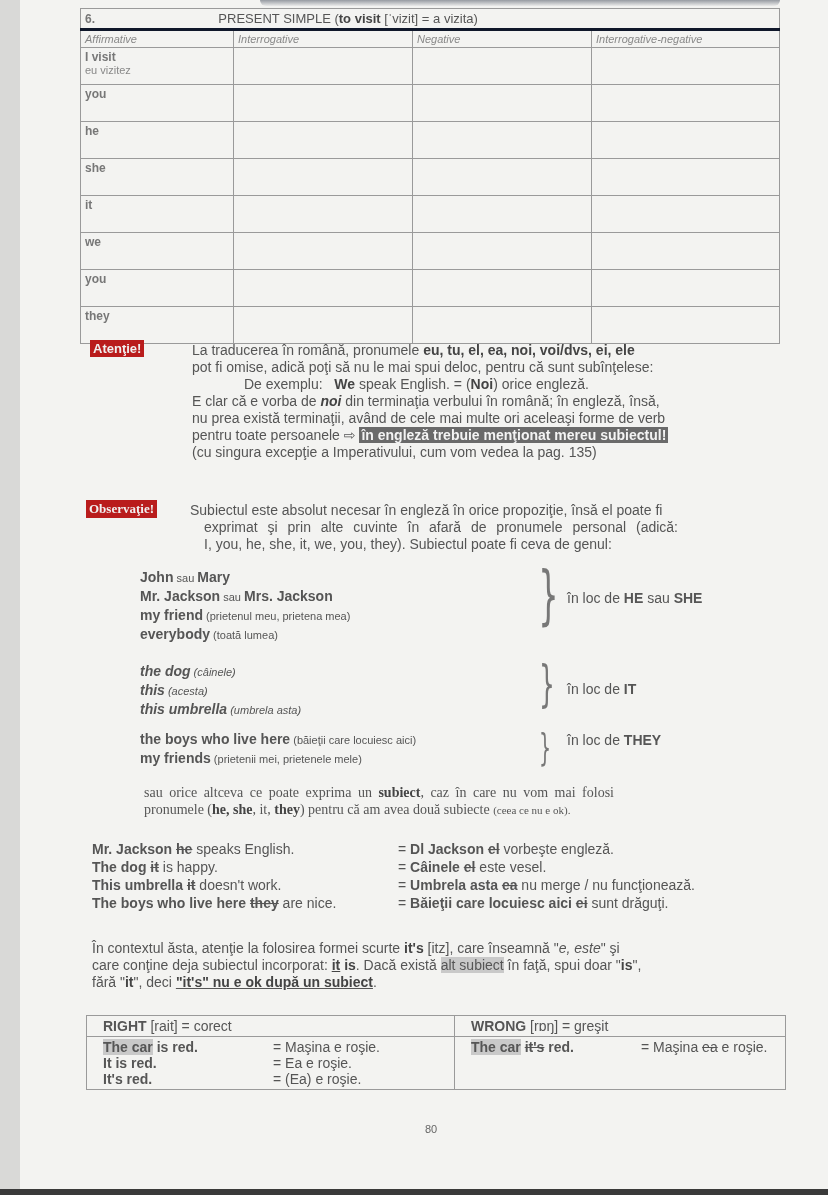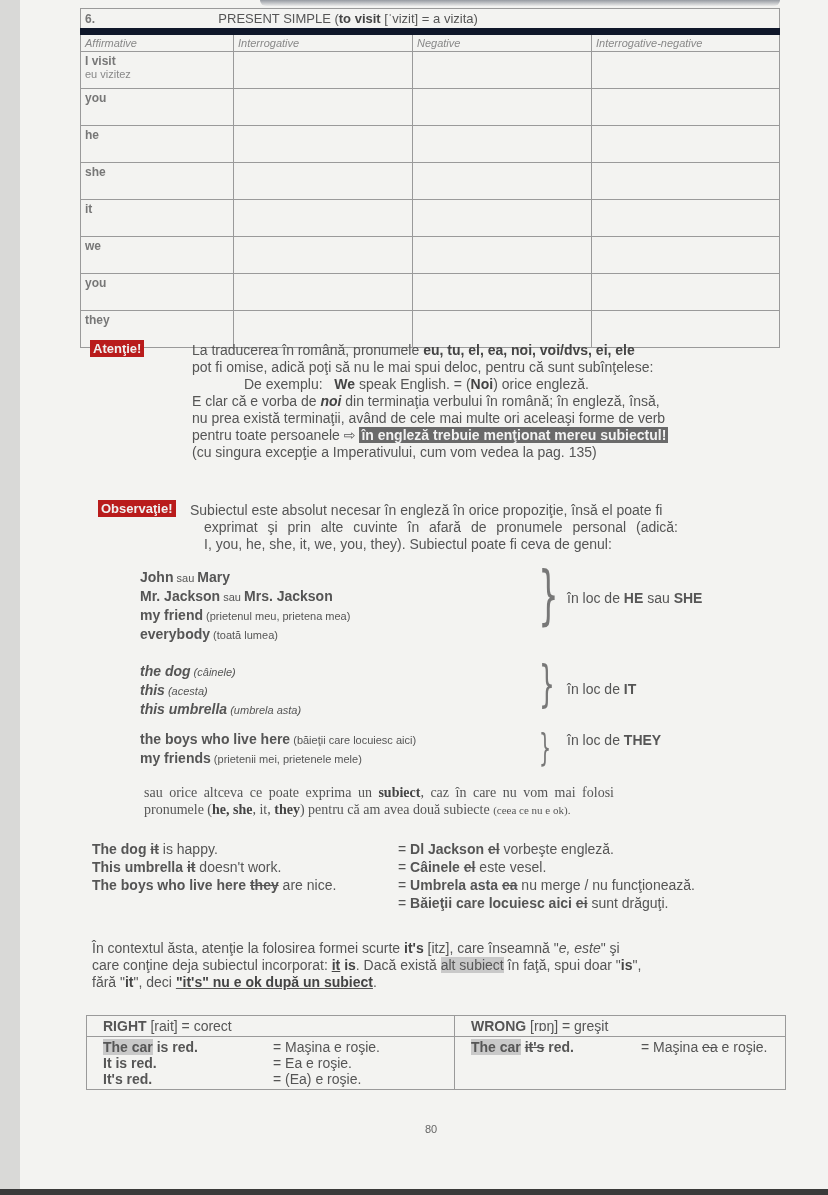--- a/index.html
+++ b/index.html
@@ -42,21 +42,21 @@
 </style>
 </head>
 <body>
 
 <div class="page"></div>
 <div class="topshadow"></div>
 
 <table class="conj" style="left:80px;">
   <tbody>
       <tr>
-    <td colspan="4" style="border-bottom:7px solid #0f172a;">
+    <td colspan="4" style="border-bottom:3px solid #0f172a;">
       <span class="num">6.</span>
       <span class="title"><span>PRESENT SIMPLE (</span><b>to visit</b><span> [ˈvizit] = a vizita)</span></span>
     </td>
   </tr>
   <tr class="hdr">
     <td class="c1">Affirmative</td>
     <td class="c2">Interrogative</td>
     <td class="c3">Negative</td>
     <td>Interrogative-negative</td>
   </tr>
@@ -115,21 +115,21 @@
 <div class="para" style="left:192px;top:342px;width:590px;">
   <div><span>La traducerea în română, pronumele </span><b>eu, tu, el, ea, noi, voi/dvs, ei, ele</b></div>
   <div>pot fi omise, adică poţi să nu le mai spui deloc, pentru că sunt subînţelese:</div>
   <div style="padling-left:52px;padding-left:52px;"><span>De exemplu:</span>&nbsp;&nbsp;&nbsp;<b>We</b><span> speak English. = (</span><b>Noi</b><span>) orice engleză.</span></div>
   <div><span>E clar că e vorba de </span><b><i>noi</i></b><span> din terminaţia verbului în română; în engleză, însă,</span></div>
   <div>nu prea există terminaţii, având de cele mai multe ori aceleaşi forme de verb</div>
   <div><span>pentru toate persoanele ⇨ </span><span class="hl-dark">în engleză trebuie menţionat mereu subiectul!</span></div>
   <div>(cu singura excepţie a Imperativului, cum vom vedea la pag. 135)</div>
 </div>
 
-<div class="badge" style="left:98px;top:500px;">Observaţie!</div>
+<div class="badge" style="left:86px;top:500px;font-family:Liberation Serif, serif;">Observaţie!</div>
 <div class="para" style="left:190px;top:502px;width:590px;">
   <div>Subiectul este absolut necesar în engleză în orice propoziţie, însă el poate fi</div>
   <div style="padding-left:14px;word-spacing:6px;">exprimat şi prin alte cuvinte în afară de pronumele personal (adică:</div>
   <div style="padding-left:14px;">I, you, he, she, it, we, you, they). Subiectul poate fi ceva de genul:</div>
 </div>
 
 <div class="grp" style="left:140px;top:568px;">
   <div><b>John</b><span class="small"> sau </span><b>Mary</b></div>
   <div><b>Mr. Jackson</b><span class="small"> sau </span><b>Mrs. Jackson</b></div>
   <div><b>my friend</b><span class="small"> (prietenul meu, prietena mea)</span></div>
@@ -152,20 +152,21 @@
 </div>
 <div class="brace" style="left:533px;top:726px;font-size:38px;line-height:42px;transform:scaleX(.5);">}</div>
 <div class="bracetext" style="left:567px;top:732px;"><span>în loc de </span><b>THEY</b></div>
 
 <div class="para" style="left:144px;top:784px;width:640px;font-family:Liberation Serif, serif;">
   <div style="word-spacing:3px;"><span>sau orice altceva ce poate exprima un </span><b>subiect</b><span>, caz în care nu vom mai folosi</span></div>
   <div><span>pronumele (</span><b>he, she</b><span>, it, </span><b>they</b><span>) pentru că am avea două subiecte </span><span class="small">(ceea ce nu e ok).</span></div>
 </div>
 
 <div class="ex" style="left:92px;top:840px;">
+  <div><b>Mr. Jackson</b> <b class="strike">he</b><span> speaks English.</span></div>
   <div><b>The dog</b> <b class="strike">it</b><span> is happy.</span></div>
   <div><b>This umbrella</b> <b class="strike">it</b><span> doesn't work.</span></div>
   <div><b>The boys who live here</b> <b class="strike">they</b><span> are nice.</span></div>
 </div>
 <div class="ex" style="left:398px;top:840px;">
   <div>= <b>Dl Jackson</b> <b class="strike">el</b><span> vorbeşte engleză.</span></div>
   <div>= <b>Câinele</b> <b class="strike">el</b><span> este vesel.</span></div>
   <div>= <b>Umbrela asta</b> <b class="strike">ea</b><span> nu merge / nu funcţionează.</span></div>
   <div>= <b>Băieţii care locuiesc aici</b> <b class="strike">ei</b><span> sunt drăguţi.</span></div>
 </div>

